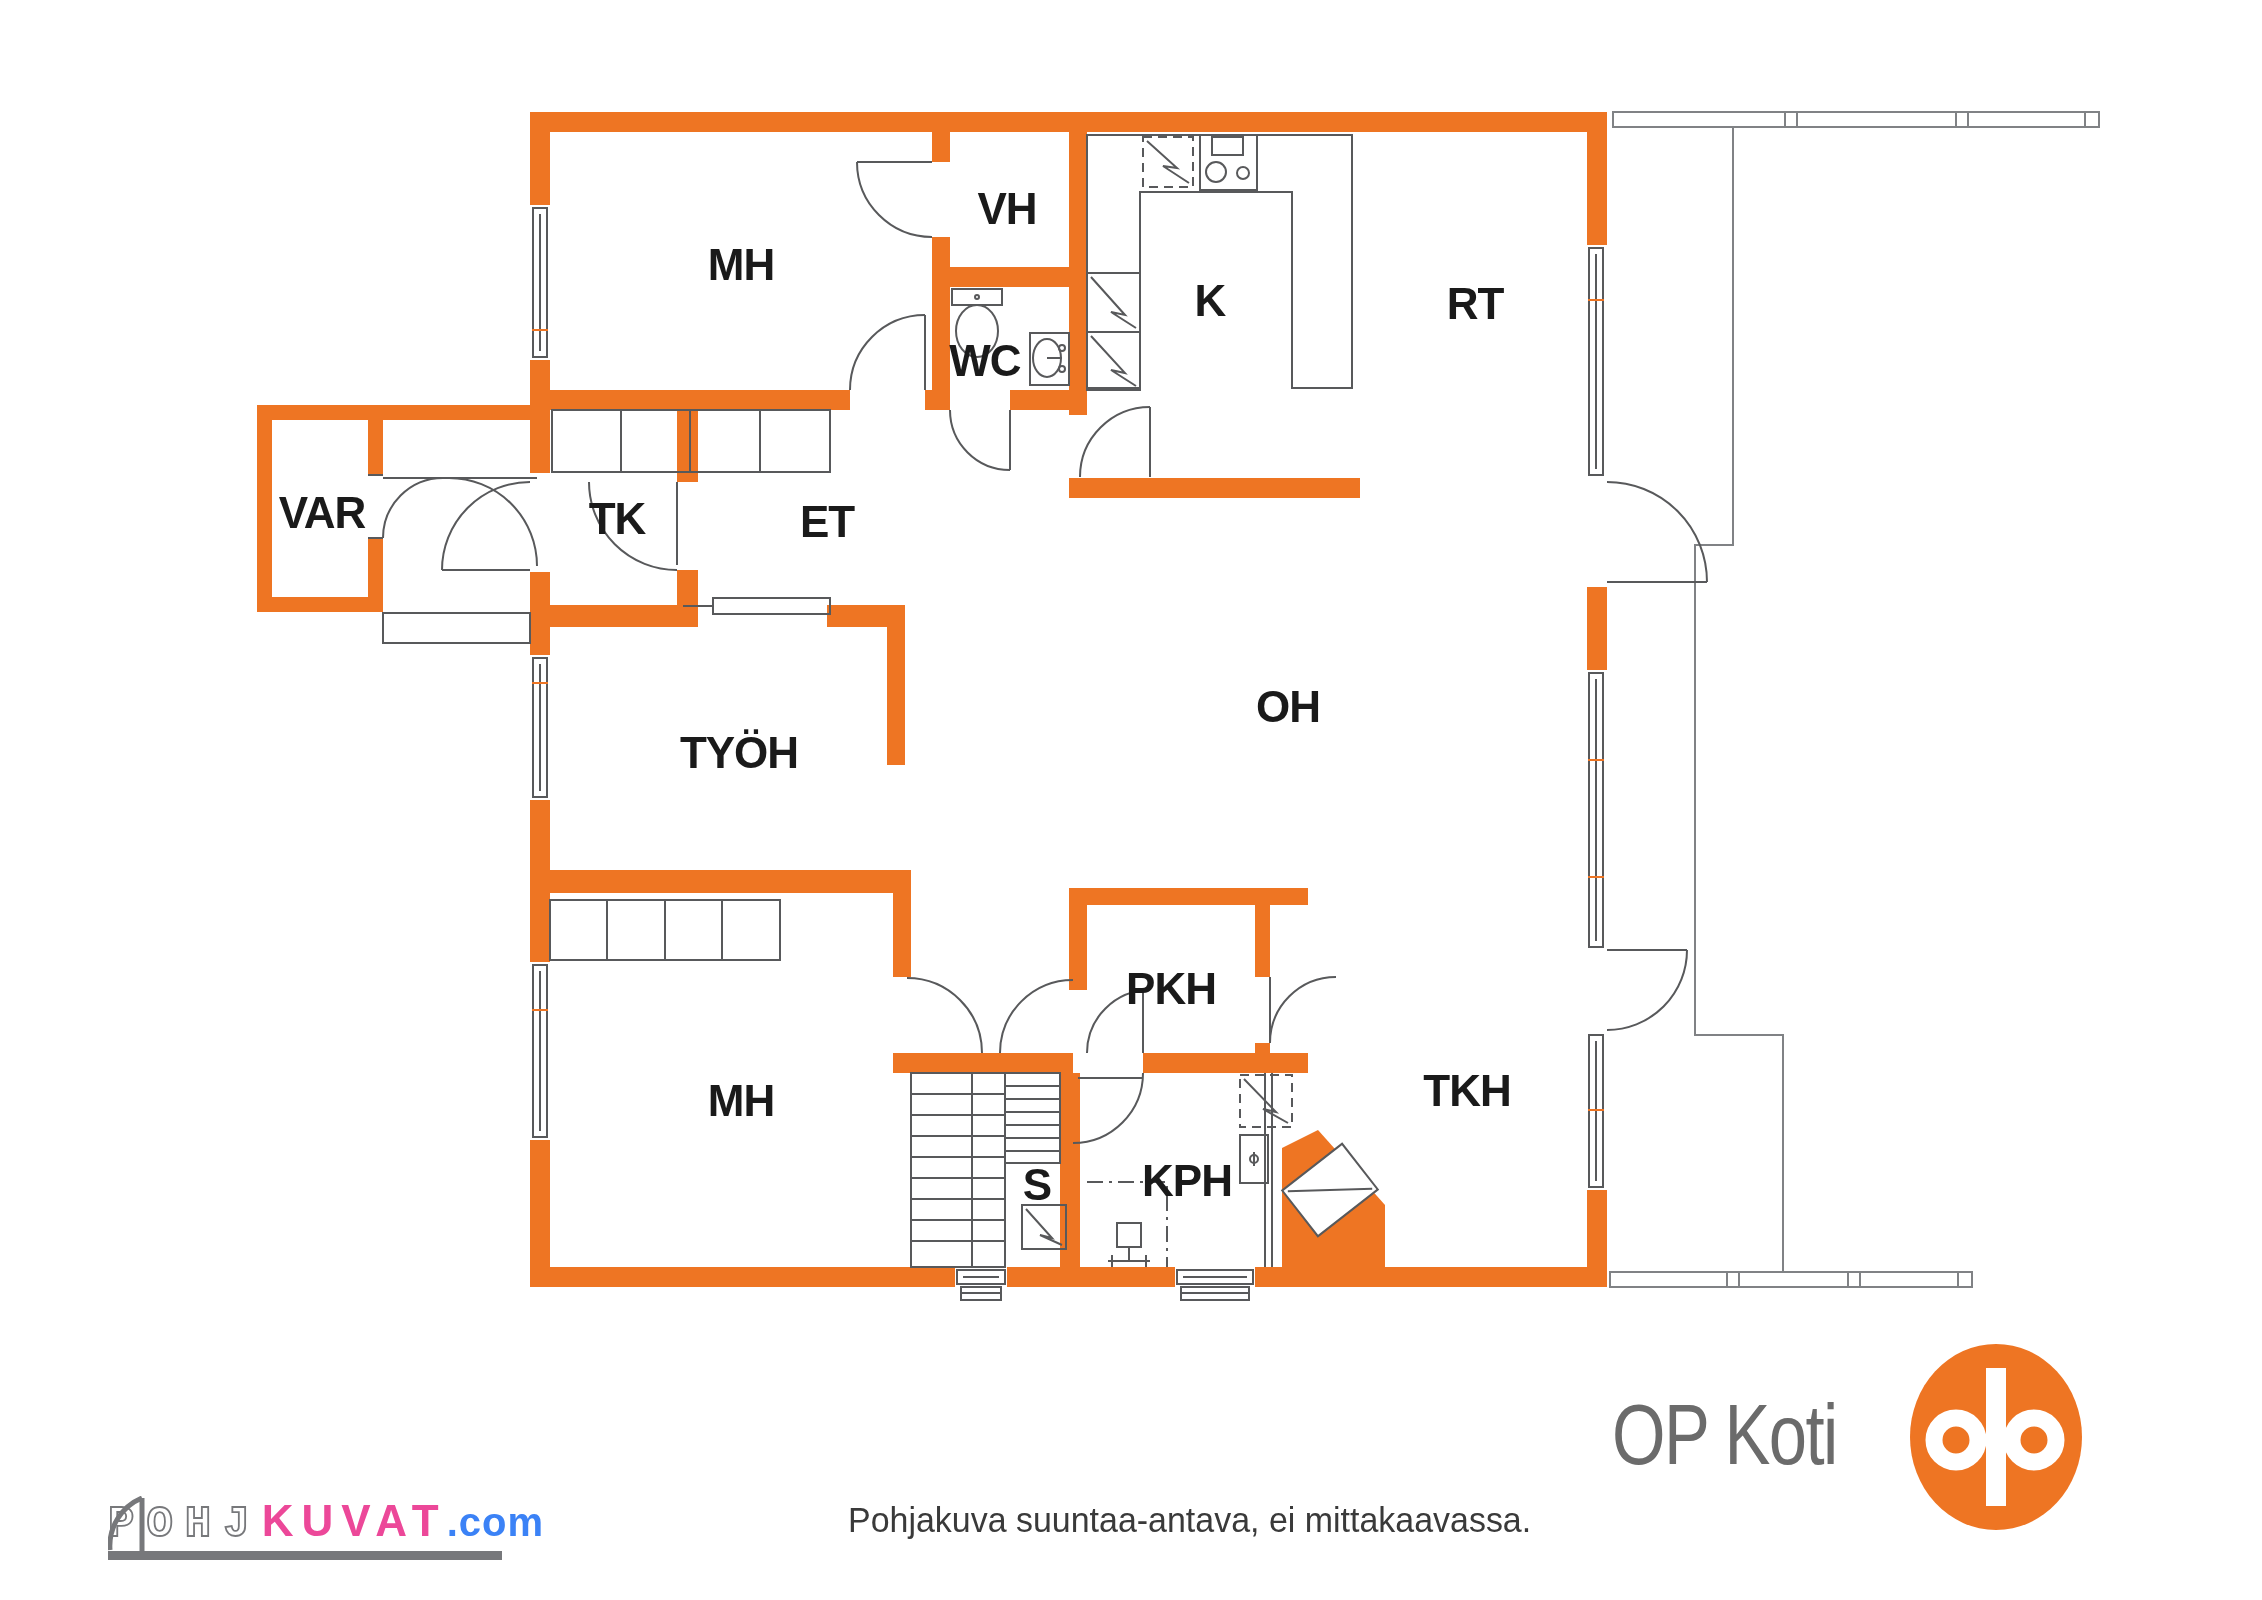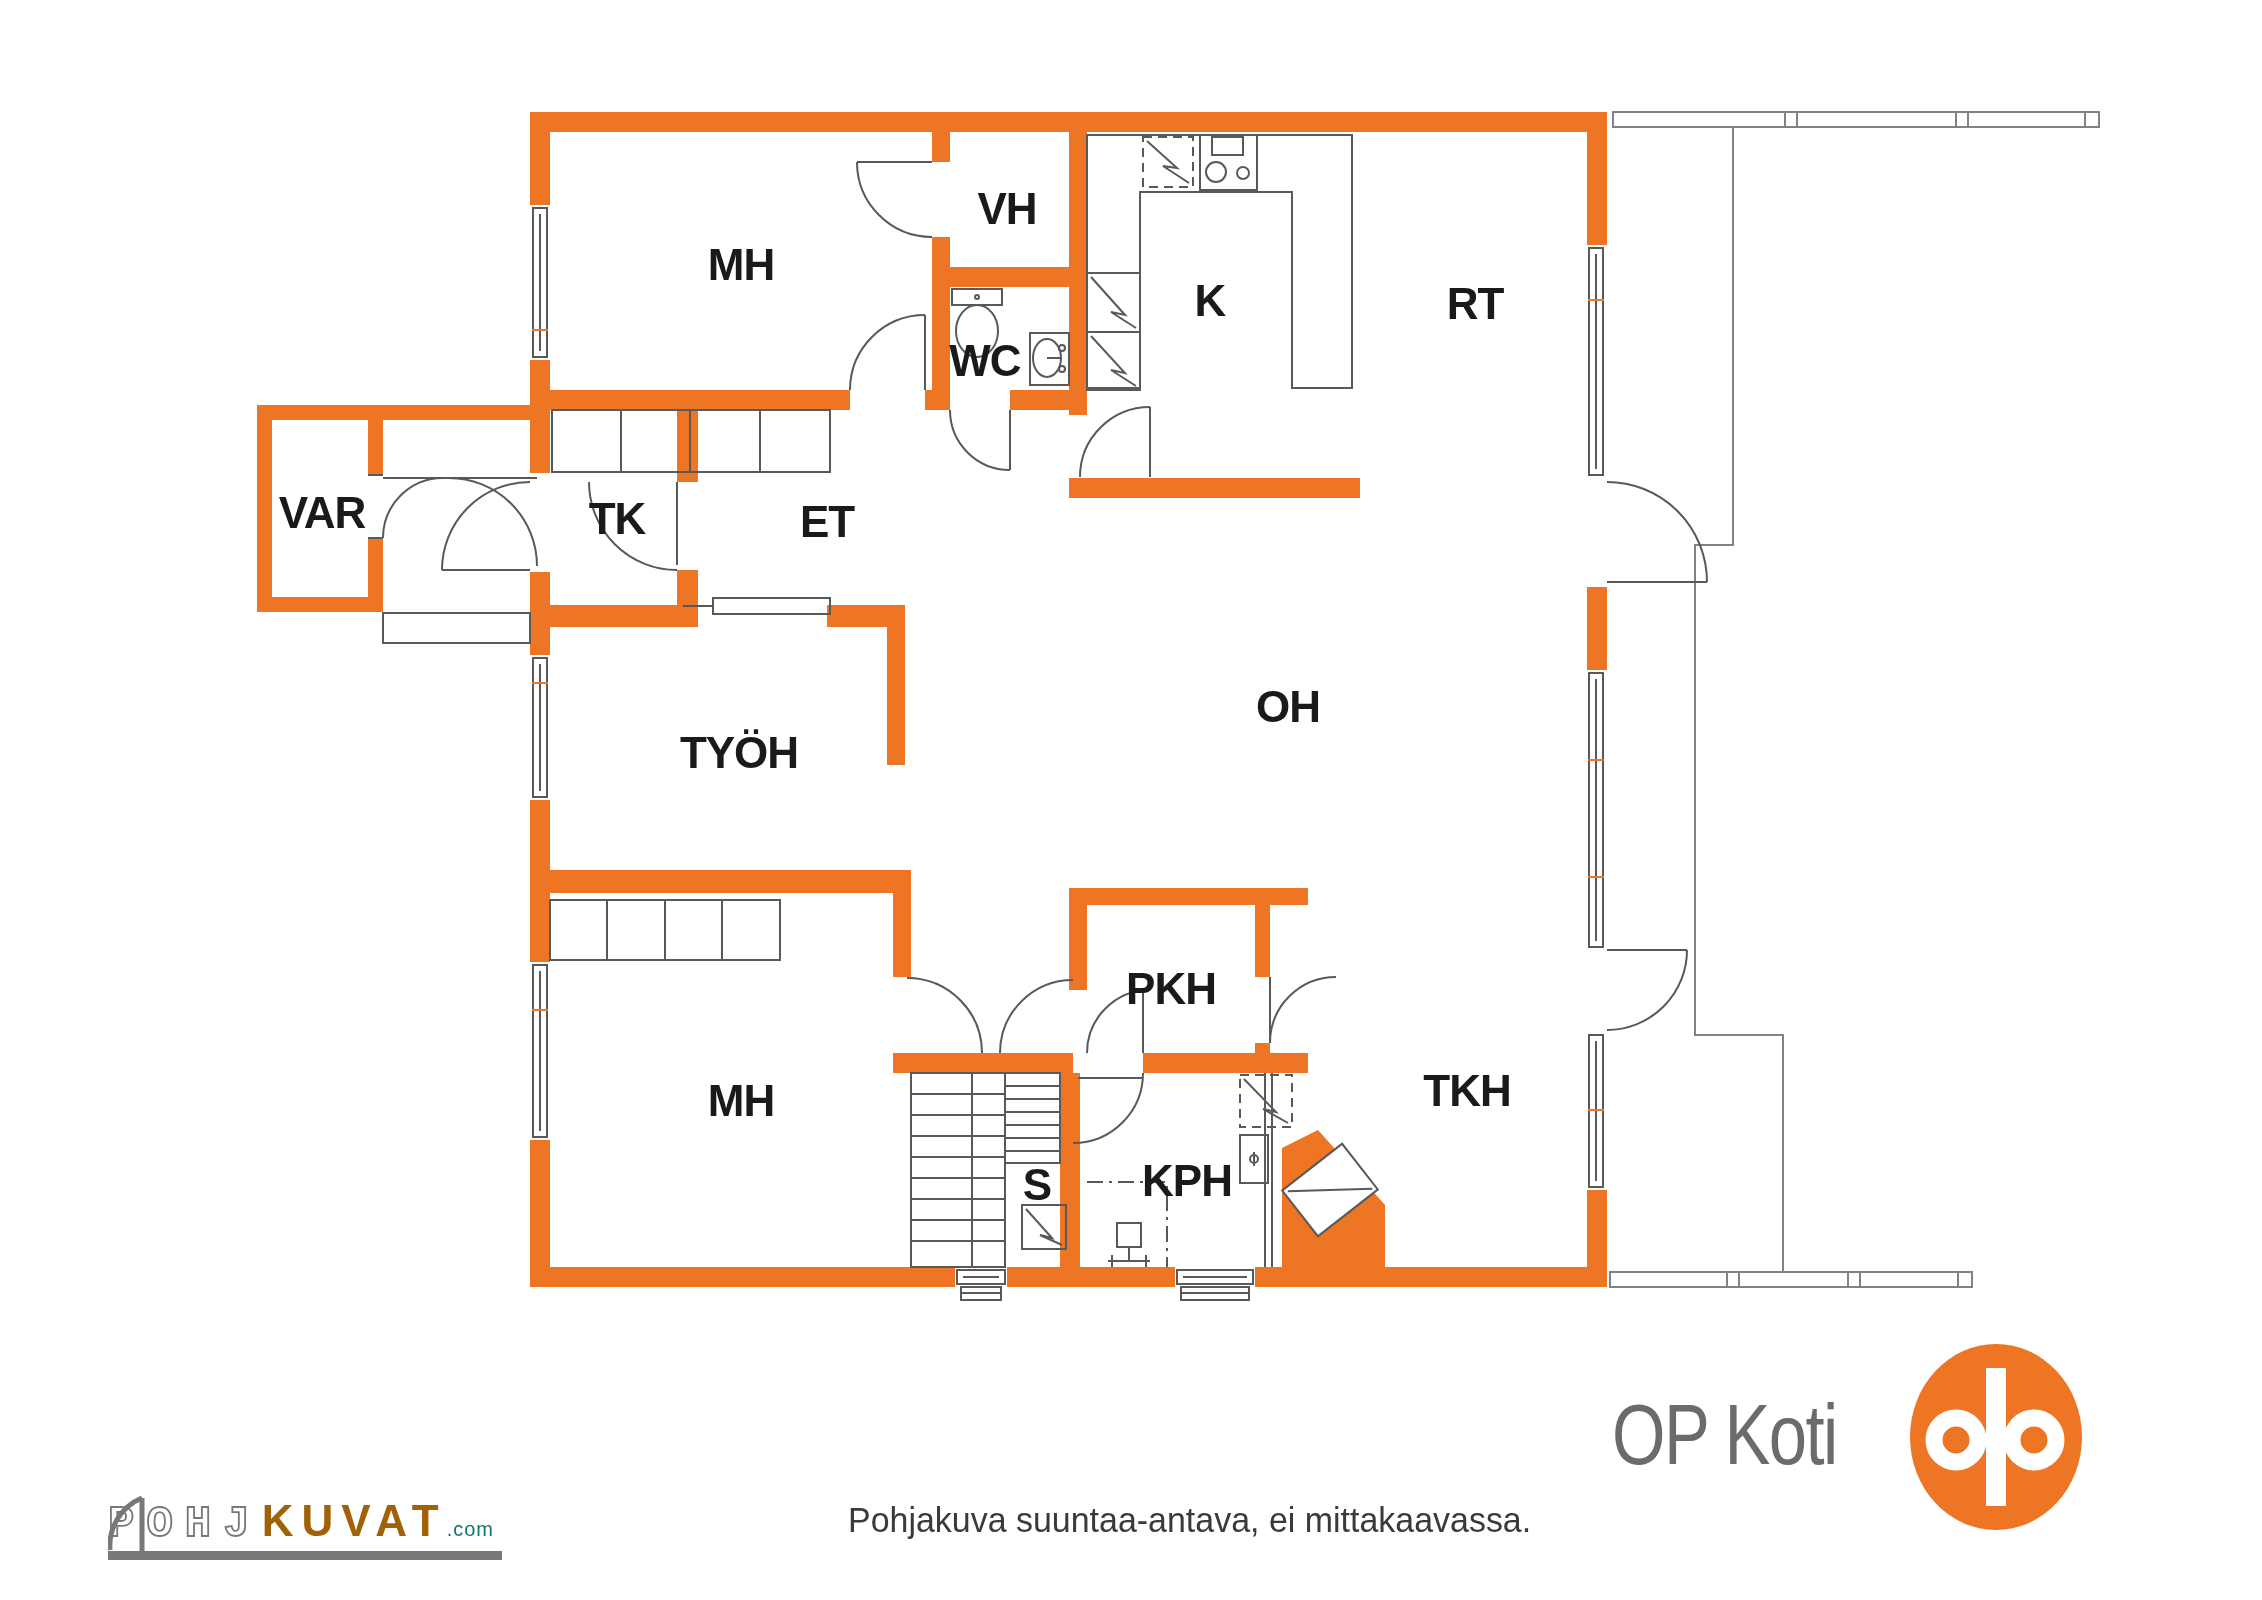--- a/index.html
+++ b/index.html
@@ -16,22 +16,22 @@
   .sill{stroke:#EE7523;stroke-width:2;}
   .wht{fill:#ffffff;stroke:none;}
   
   .disclaimer{position:absolute;left:848px;top:1500px;font-size:35px;color:#3a3a3a;
               white-space:nowrap;transform:scaleX(.97);transform-origin:left;}
   .opkoti{position:absolute;left:1612px;top:1385px;font-size:86px;color:#6b6b6b;
           letter-spacing:-2px;white-space:nowrap;transform:scaleX(.80);transform-origin:left;}
   .pohja{position:absolute;left:108px;top:1496px;color:#77787b;white-space:nowrap;}
   .pohja .outl{font-size:44px;font-weight:bold;letter-spacing:12px;color:#fff;font-family:Liberation Mono, monospace;
                -webkit-text-stroke:1.8px #77787b;}
-  .pohja .solid{font-size:44px;font-weight:bold;letter-spacing:8px;color:#a16207;}
-  .pohja .tld{font-size:20px;font-weight:normal;color:#0f766e;letter-spacing:1px;}
+  .pohja .solid{font-size:44px;font-weight:bold;letter-spacing:8px;color:#ec4899;}
+  .pohja .tld{font-size:40px;font-weight:bold;color:#3b82f6;letter-spacing:1px;}
   .pohja-bar{position:absolute;left:108px;top:1551px;width:394px;height:9px;background:#77787b;}
   .pohja-door{display:inline-block;vertical-align:-6px;}
 </style>
 </head>
 <body>
 
 <div class="screen">
 
 <svg width="2262" height="1600" viewBox="0 0 2262 1600">
 

